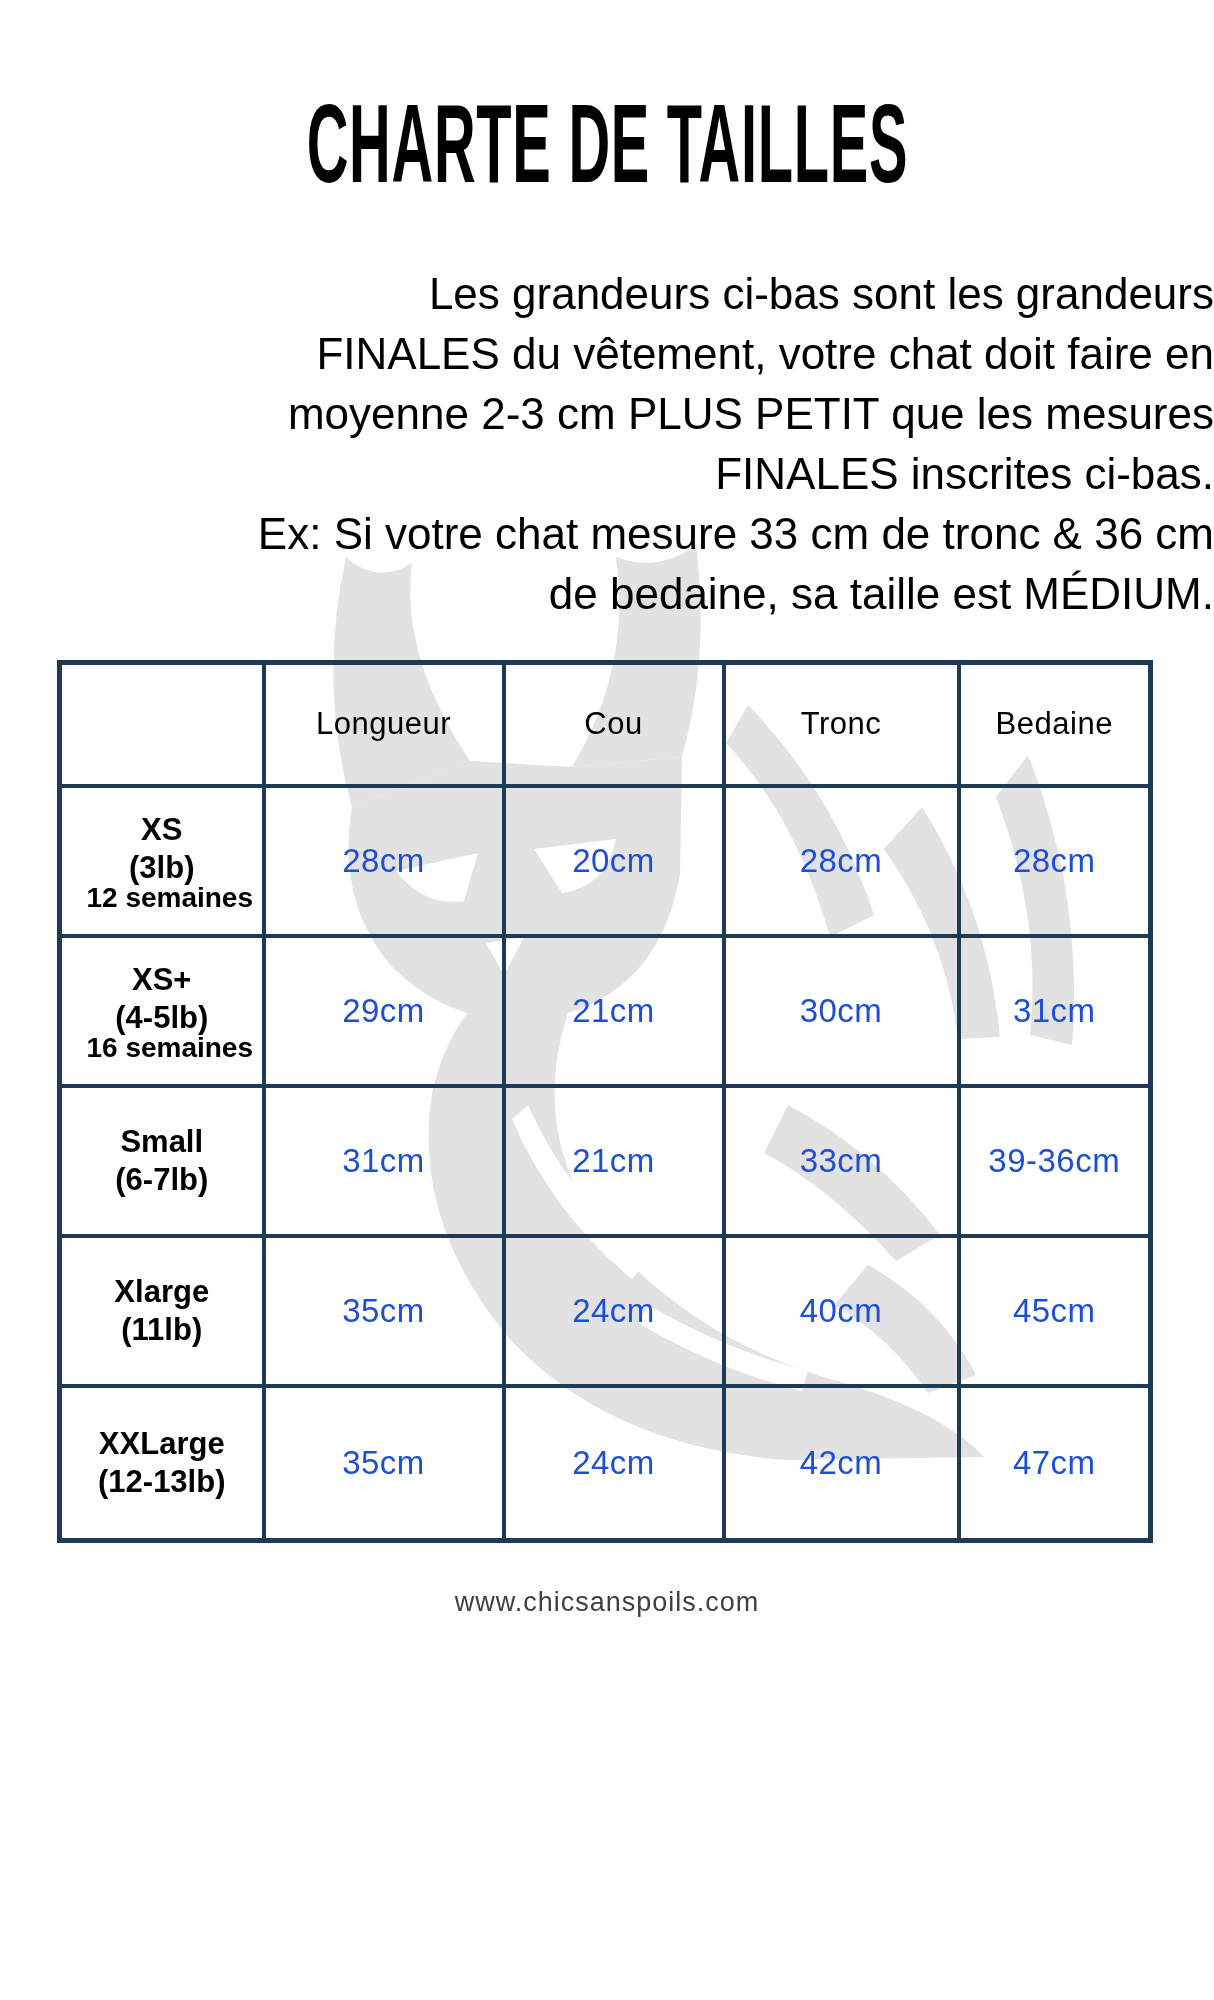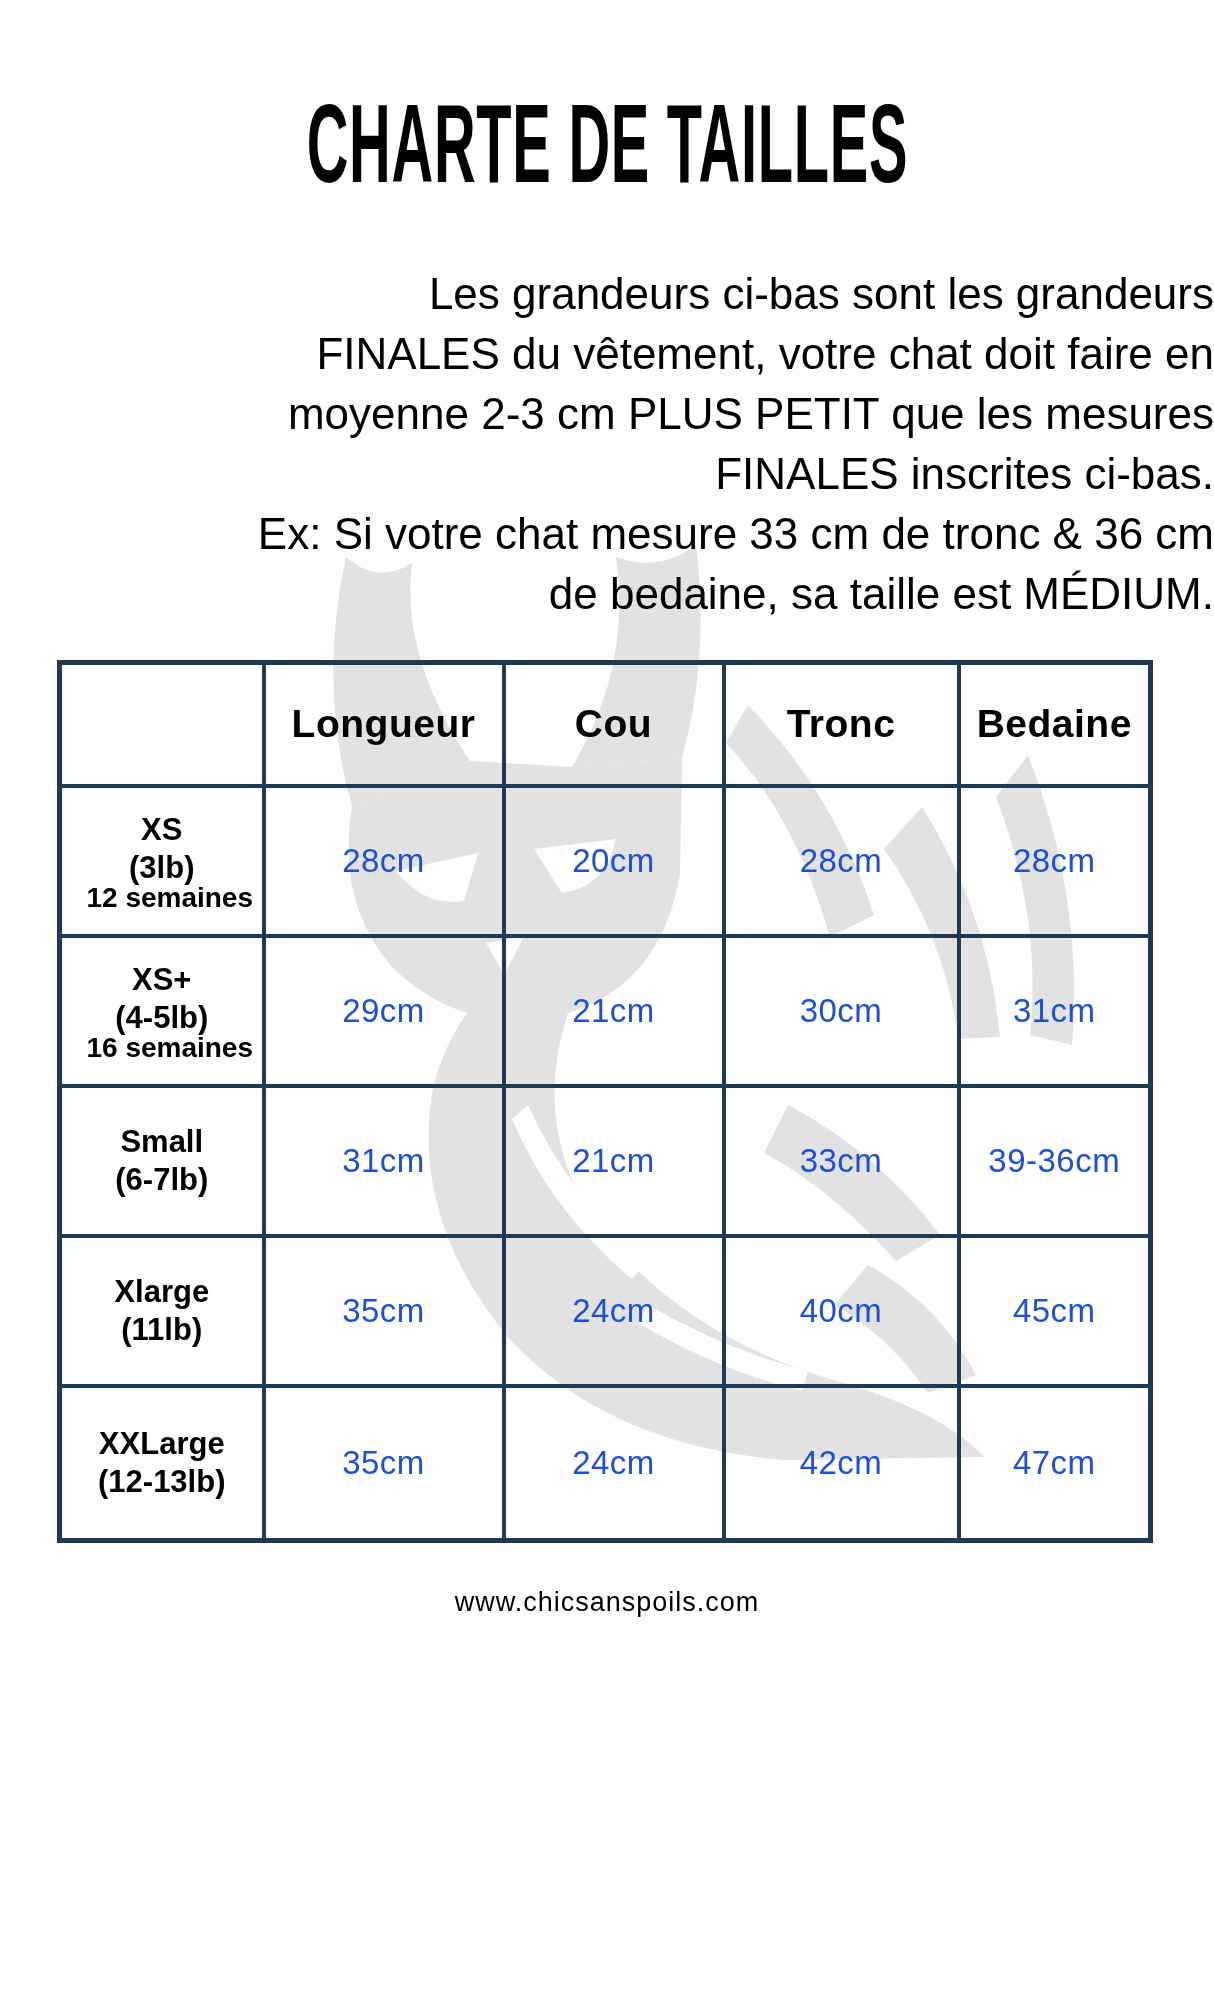--- a/index.html
+++ b/index.html
@@ -70,22 +70,22 @@
     border: 4px solid var(--border);
     text-align: center;
     vertical-align: middle;
     background: transparent;
     padding: 0;
   }
   tr.head-row { height: 123px; }
   tr.data-row { height: 150px; }
   tr.data-row:last-child { height: 155px; }
   th.col-head {
-    font-size: 39px;
-    font-weight: bold;
+    font-size: 31px;
+    font-weight: normal;
     letter-spacing: 0.5px;
   }
   td.label-cell {
     font-weight: bold;
     font-size: 31px;
     line-height: 38px;
   }
   .size-note {
     font-weight: bold;
     font-size: 28px;
@@ -99,21 +99,21 @@
     font-weight: normal;
     color: #1d4ed8;
     letter-spacing: 0.5px;
   }
   
   .footer {
     margin-top: 44px;
     text-align: center;
     font-size: 27px;
     letter-spacing: 1px;
-    color: #000000;
+    color: #404040;
   }
 </style>
 </head>
 <body>
 
 <div class="page">
 
   <svg class="watermark" viewBox="0 0 880 915" xmlns="http://www.w3.org/2000/svg" aria-hidden="true">
     <g fill="var(--watermark)">
 

